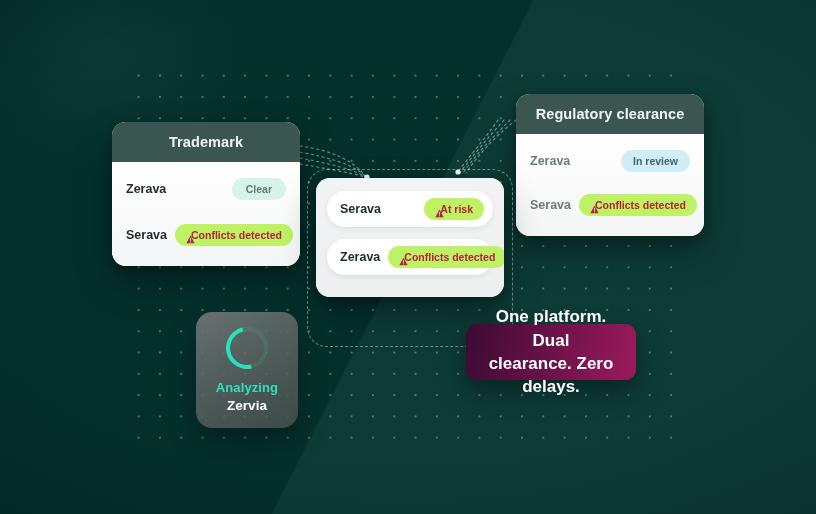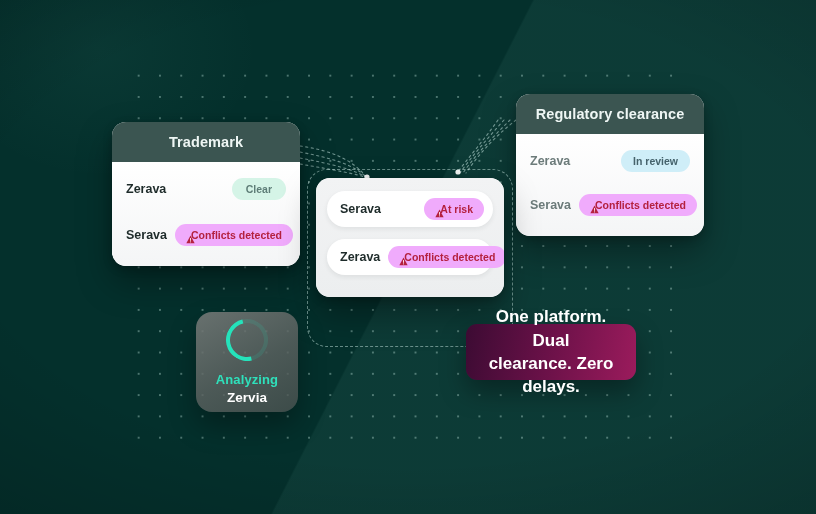--- a/index.html
+++ b/index.html
@@ -80,21 +80,21 @@
 
   .pill {
     display:inline-flex; align-items:center; gap:5px;
     border-radius:999px;
     font-size:10.5px; font-weight:600;
     padding:5px 11px;
     white-space:nowrap;
   }
   .pill.clear   { background:#d5f4e7; color:#5e7d77; padding:5px 14px; }
   .pill.review  { background:#cfeef8; color:#46636c; padding:5px 12px; }
-  .pill.danger  { background:#f0abfc; color:#b4213f; }
+  .pill.danger  { background:#bef264; color:#b4213f; }
   .tri { display:inline-block; width:0;height:0; position:relative; }
   .tri svg { display:block; }
 
   
   #card-trademark { left:112px; top:122px; width:188px; }
   #card-trademark .card-body { padding:16px 14px 20px; }
   #card-trademark .row + .row { margin-top:24px; }
 
   
   #card-regulatory { left:516px; top:94px; width:188px; }
@@ -121,21 +121,21 @@
     left:307px; top:169px; width:206px; height:178px;
     border:1.4px dashed rgba(200,232,225,0.5);
     border-radius:20px;
     z-index:5;
     pointer-events:none;
   }
 
   
   #card-analyzing {
     position:absolute;
-    left:196px; top:312px; width:102px; height:100px;
+    left:196px; top:312px; width:102px; height:116px;
     border-radius:16px;
     background:linear-gradient(150deg, rgba(118,122,120,0.88) 0%, rgba(92,98,96,0.82) 55%, rgba(74,82,80,0.80) 100%);
     box-shadow:0 14px 28px rgba(0,0,0,0.3);
     display:flex; flex-direction:column; align-items:center; justify-content:center;
     gap:2px;
     z-index:7;
   }
   .spinner {
     width:42px; height:42px;
     border-radius:50%;

